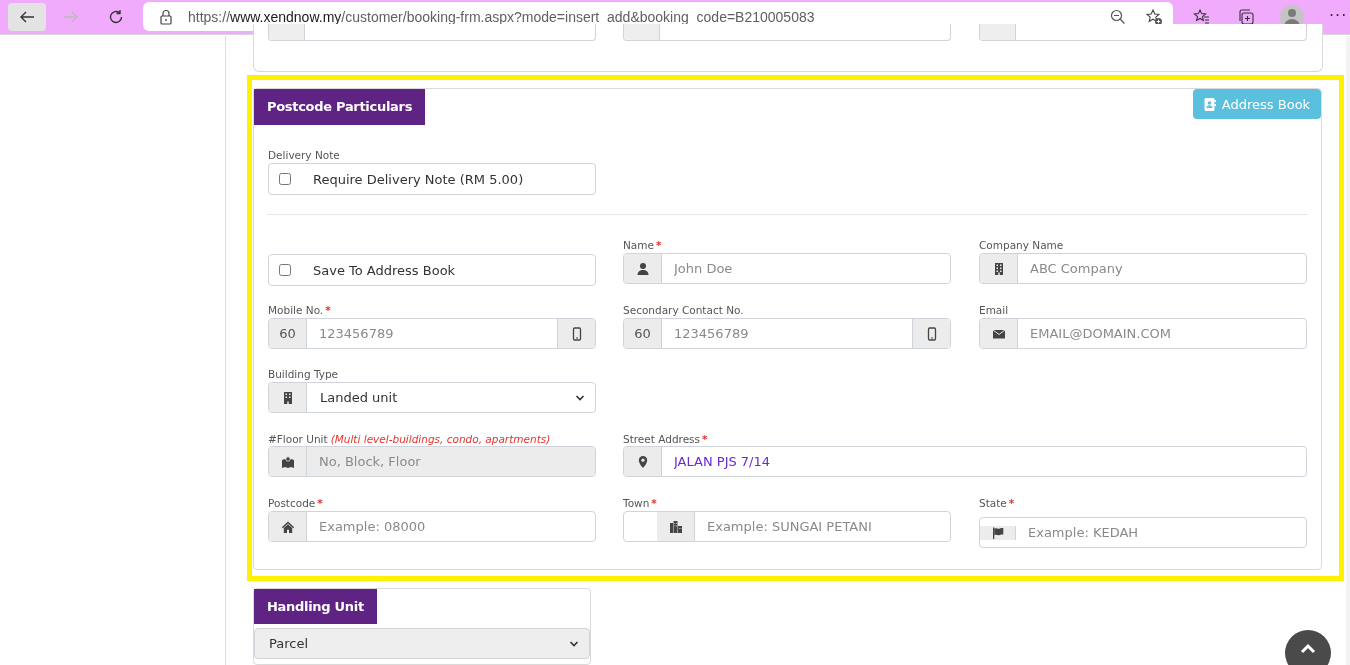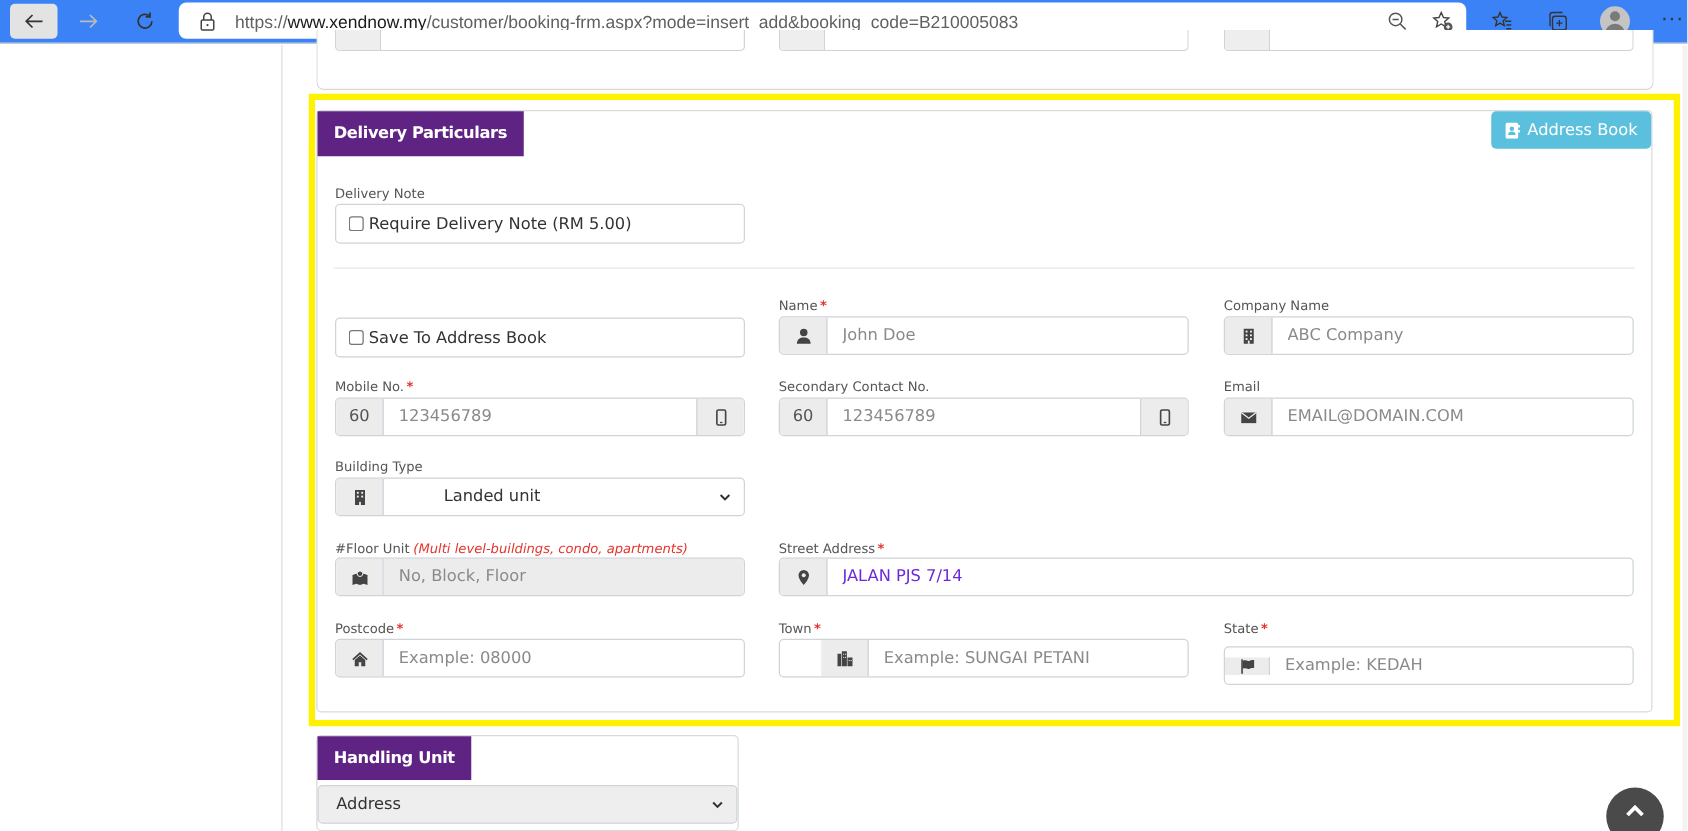--- a/index.html
+++ b/index.html
@@ -4,21 +4,21 @@
 <style>
   * { box-sizing: border-box; }
   html, body { margin: 0; padding: 0; }
   body {
     width: 1350px; height: 665px; overflow: hidden; position: relative;
     font-family: "DejaVu Sans", sans-serif; background: #ffffff; color: #495057;
   }
   
   .chrome {
     position: absolute; left: 0; top: 0; width: 1350px; height: 35px;
-    background: #3b82f6; border-bottom: 1px solid #d6d6d6;
+    background: #f0abfc; border-bottom: 1px solid #d6d6d6;
   }
   .nav-btn {
     position: absolute; top: 3px; width: 38px; height: 28px; border-radius: 4px;
     display: flex; align-items: center; justify-content: center;
   }
   .nav-btn.active { background: #e3e3e3; }
   .nav-btn svg { width: 18px; height: 18px; }
   .address-bar {
     position: absolute; left: 143px; top: 2px; width: 1030px; height: 29px;
     background: #ffffff; border-radius: 6px;
@@ -72,21 +72,21 @@
 
   .lbl {
     position:absolute; font-size:10.5px; color:#555; white-space:nowrap;
     font-family:"DejaVu Sans", sans-serif;
   }
   .req { color:#e3342f; font-weight:bold; margin-left:2px; }
   .hint { color:#e3342f; font-style:italic; margin-left:3px; }
 
   .checkbox-box {
     position:absolute; height:32px; border:1px solid #ced4da; border-radius:4px; background:#fff;
-    display:flex; align-items:center; padding-left:10px; gap:4px; font-size:13px; color:#333;
+    display:flex; align-items:center; padding-left:10px; gap:22px; font-size:13px; color:#333;
   }
   .checkbox-box input { margin:0; width:12px; height:12px; }
 
   .hr { position:absolute; left:267px; top:214px; width:1041px; height:1px; background:#e8e8e8; }
 
   .group {
     position:absolute; height:31px; display:flex; border:1px solid #ced4da; border-radius:4px; background:#fff; overflow:hidden;
   }
   .group .addon {
     width:38px; flex:none; background:#ececec; display:flex; align-items:center; justify-content:center;
@@ -194,21 +194,21 @@
     </div>
   <div class="prev-field" style="left:369px;width:328px;">
       <div class="addon"></div>
     </div>
   <div class="prev-field" style="left:725px;width:328px;">
       <div class="addon"></div>
     </div>
 </div>
 
 <div class="card">
-  <div class="card-title">Delivery Particulars</div>
+  <div class="card-title">Postcode Particulars</div>
 </div>
 <div class="highlight"></div>
 
 <div class="addr-book-btn">
   <svg viewBox="0 0 12 13">
       <rect x="0.5" y="0" width="10" height="13" rx="1.5" fill="#fff"></rect>
       <circle cx="5.5" cy="5" r="1.8" fill="#5bc0de"></circle>
       <path d="M2.5 10c0-2 1.3-2.8 3-2.8s3 .8 3 2.8z" fill="#5bc0de"></path>
       <rect x="10.5" y="2" width="1.5" height="2" fill="#fff"></rect>
       <rect x="10.5" y="6" width="1.5" height="2" fill="#fff"></rect>
@@ -286,21 +286,21 @@
   <div class="addon">
     <svg viewBox="0 0 14 14">
         <rect x="1" y="3" width="12" height="8.5" fill="#444"></rect>
         <path d="M1 3l6 4.5L13 3" fill="none" stroke="#ececec" stroke-width="1"></path>
       </svg>
   </div>
   <input class="field" placeholder="EMAIL@DOMAIN.COM" style="">
 </div>
 
 <div class="lbl" style="left:268px;top:368px;">Building Type</div>
-<div class="group" style="left:268px;top:382px;width:328px;gap:35px;">
+<div class="group" style="left:268px;top:382px;width:328px;">
   <div class="addon">
     <svg viewBox="0 0 14 14">
         <rect x="3" y="1" width="8" height="12" fill="#444"></rect>
         <rect x="4.5" y="2.5" width="1.5" height="1.5" fill="#eee"></rect>
         <rect x="8" y="2.5" width="1.5" height="1.5" fill="#eee"></rect>
         <rect x="4.5" y="5.5" width="1.5" height="1.5" fill="#eee"></rect>
         <rect x="8" y="5.5" width="1.5" height="1.5" fill="#eee"></rect>
         <rect x="6.3" y="10.5" width="1.4" height="2.5" fill="#eee"></rect>
       </svg>
   </div>
@@ -371,21 +371,21 @@
         <path d="M3.3 2.5c2-1 3.5.8 5.5 0s2.5-.5 3.5-.5v6.5c-1 0-1.5-.2-3.5.5s-3.5-1-5.5 0z" fill="#444"></path>
       </svg>
   </div>
   <input class="field" placeholder="Example: KEDAH" style="">
 </div>
 
 <div class="hu-card">
   <div class="card-title" style="height:35px;line-height:35px;padding:0 13px;">Handling Unit</div>
 </div>
 <div class="hu-select">
-  <span>Address</span>
+  <span>Parcel</span>
   <svg viewBox="0 0 10 10">
       <path d="M1.5 3l3.5 3.5L8.5 3" fill="none" stroke="#333" stroke-width="1.6"></path>
     </svg>
 </div>
 
 <div class="scroll-top">
   <svg viewBox="0 0 16 12">
       <path d="M2 10l6-6 6 6" fill="none" stroke="#fff" stroke-width="3"></path>
     </svg>
 </div>

